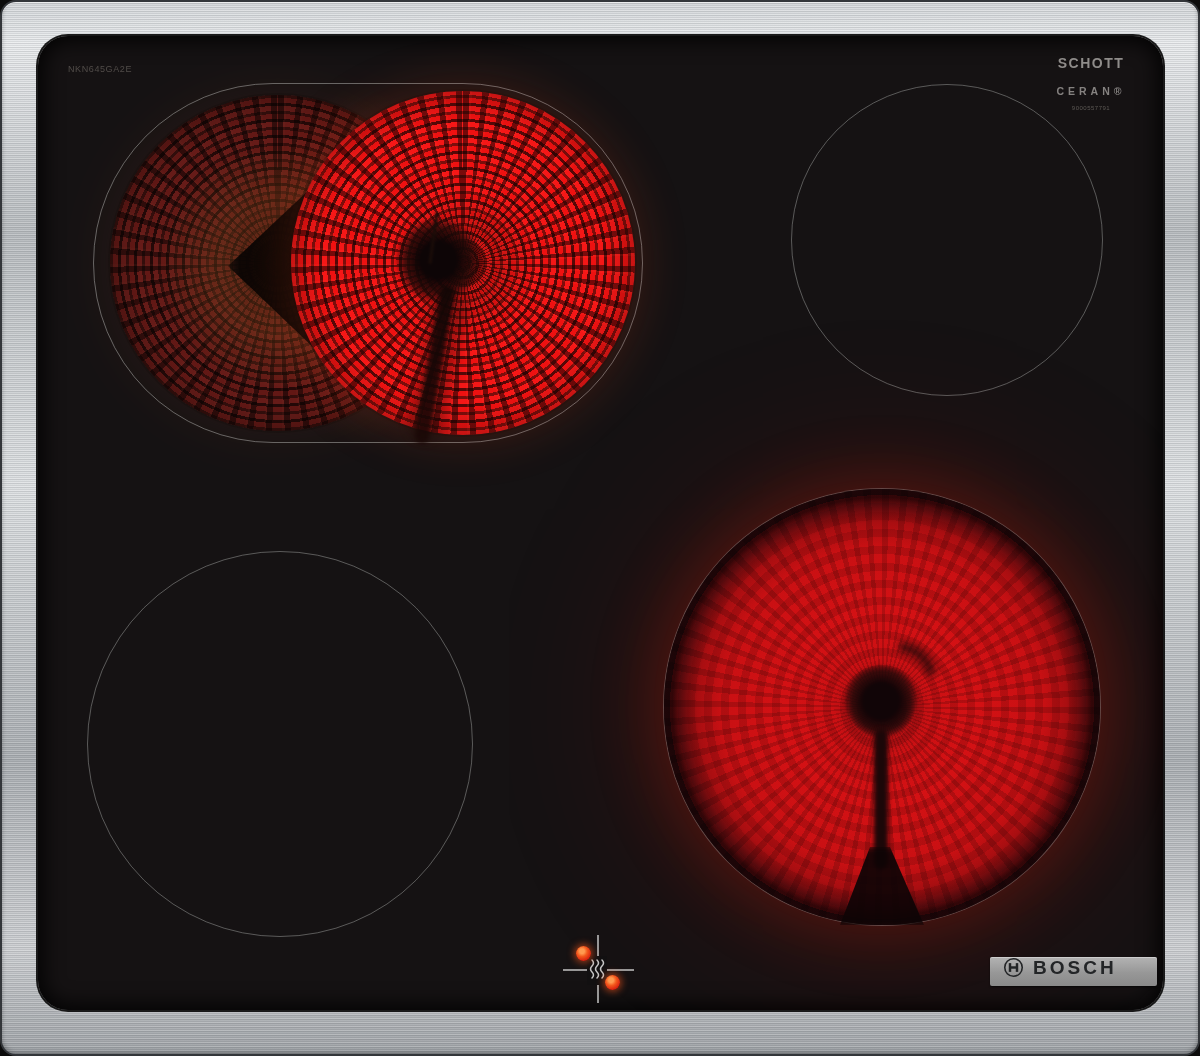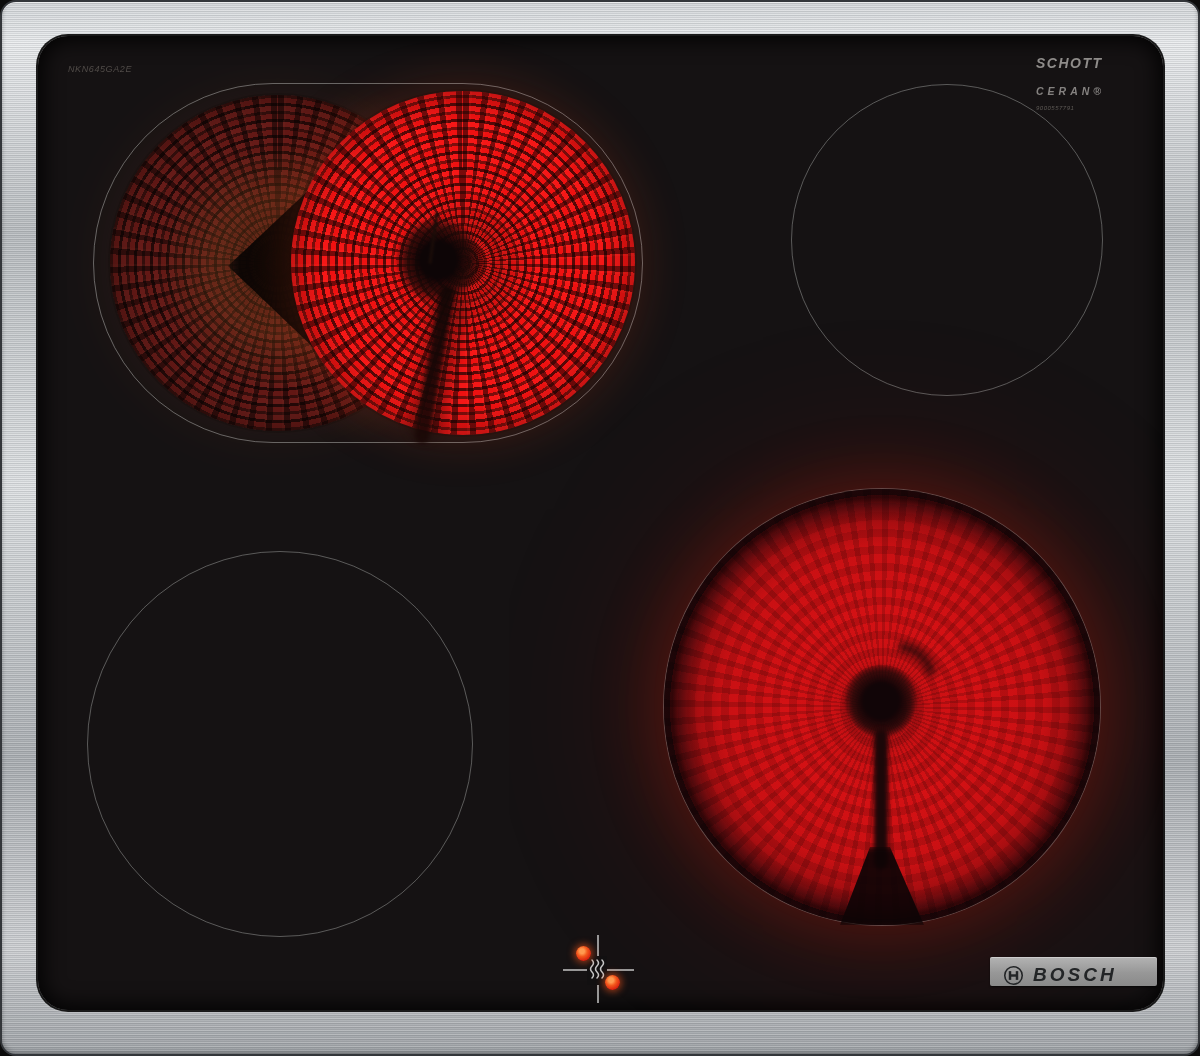--- a/index.html
+++ b/index.html
@@ -1,18 +1,18 @@
 <!DOCTYPE html>
 <html><head>
 <meta charset="utf-8">
 <style>
   html,body{margin:0;padding:0;background:#000;}
   *{box-sizing:border-box;}
   #stage{position:relative;width:1200px;height:1056px;overflow:hidden;
-         font-family:"Liberation Sans",sans-serif;background:#0c0c0c;font-style:italic;}
+         font-family:"Liberation Sans",sans-serif;background:#0c0c0c;}
   .abs{position:absolute;}
 
   
   .frame{position:absolute;inset:0;border-radius:16px;border:2px solid #33363a;
     background:
       repeating-linear-gradient(180deg, rgba(255,255,255,.20) 0 1px, rgba(70,75,80,.16) 1px 2px,
         rgba(255,255,255,.05) 2px 3px, rgba(95,100,105,.12) 3px 4px),
       linear-gradient(180deg,#d3d6d9 0%,#e9ebed 4%,#b6babd 22%,#dde0e2 46%,#a8acb0 72%,#ccced1 90%,#9da1a5 100%);
     box-shadow: inset 0 1px 0 rgba(255,255,255,.55), inset 0 -2px 4px rgba(0,0,0,.3);}
 
@@ -54,26 +54,26 @@
   .bigzone-base::before{content:"";position:absolute;inset:0;border-radius:50%;
     background:repeating-conic-gradient(rgba(0,0,0,.16) 0 2deg, rgba(0,0,0,0) 2deg 5deg);}
 
   
   .hairline{background:rgba(185,185,185,.8);}
   .hotdot{border-radius:50%;
     background:radial-gradient(circle at 40% 35%, #ff9a50 0 18%, #f4581c 40%, #d92410 70%, #7e1506 100%);
     box-shadow:0 0 7px 2px rgba(255,90,30,.55);}
 
   
-  .plate{display:flex;align-items:flex-end;gap:9px;padding:0 10px 0 13px;border-radius:2px;
+  .plate{display:flex;align-items:flex-start;gap:9px;padding:0 10px 0 13px;border-radius:2px;
     background:linear-gradient(180deg,#b3b3b3,#979797 55%,#8a8a8a);
     box-shadow:0 1px 2px rgba(0,0,0,.6), inset 0 1px 0 rgba(255,255,255,.35);}
   .plate-text{font-weight:bold;font-size:19px;letter-spacing:3px;color:#232527;}
 
-  .schott{width:110px;text-align:left;color:#8f8c8a;}
+  .schott{width:110px;text-align:center;color:#8f8c8a;}
   .schott .l1{font-weight:bold;font-size:14px;letter-spacing:1.5px;line-height:15px;}
   .schott .l2{font-weight:bold;font-size:10.5px;letter-spacing:4px;line-height:13px;color:#858280;margin-top:14px;}
   .schott .code{margin-top:7px;font-size:6px;letter-spacing:.5px;color:#5d5955;}
 
   .model{font-size:9px;letter-spacing:.6px;color:#514c49;}
 </style>
 </head>
 <body>
 
 <div id="stage">

